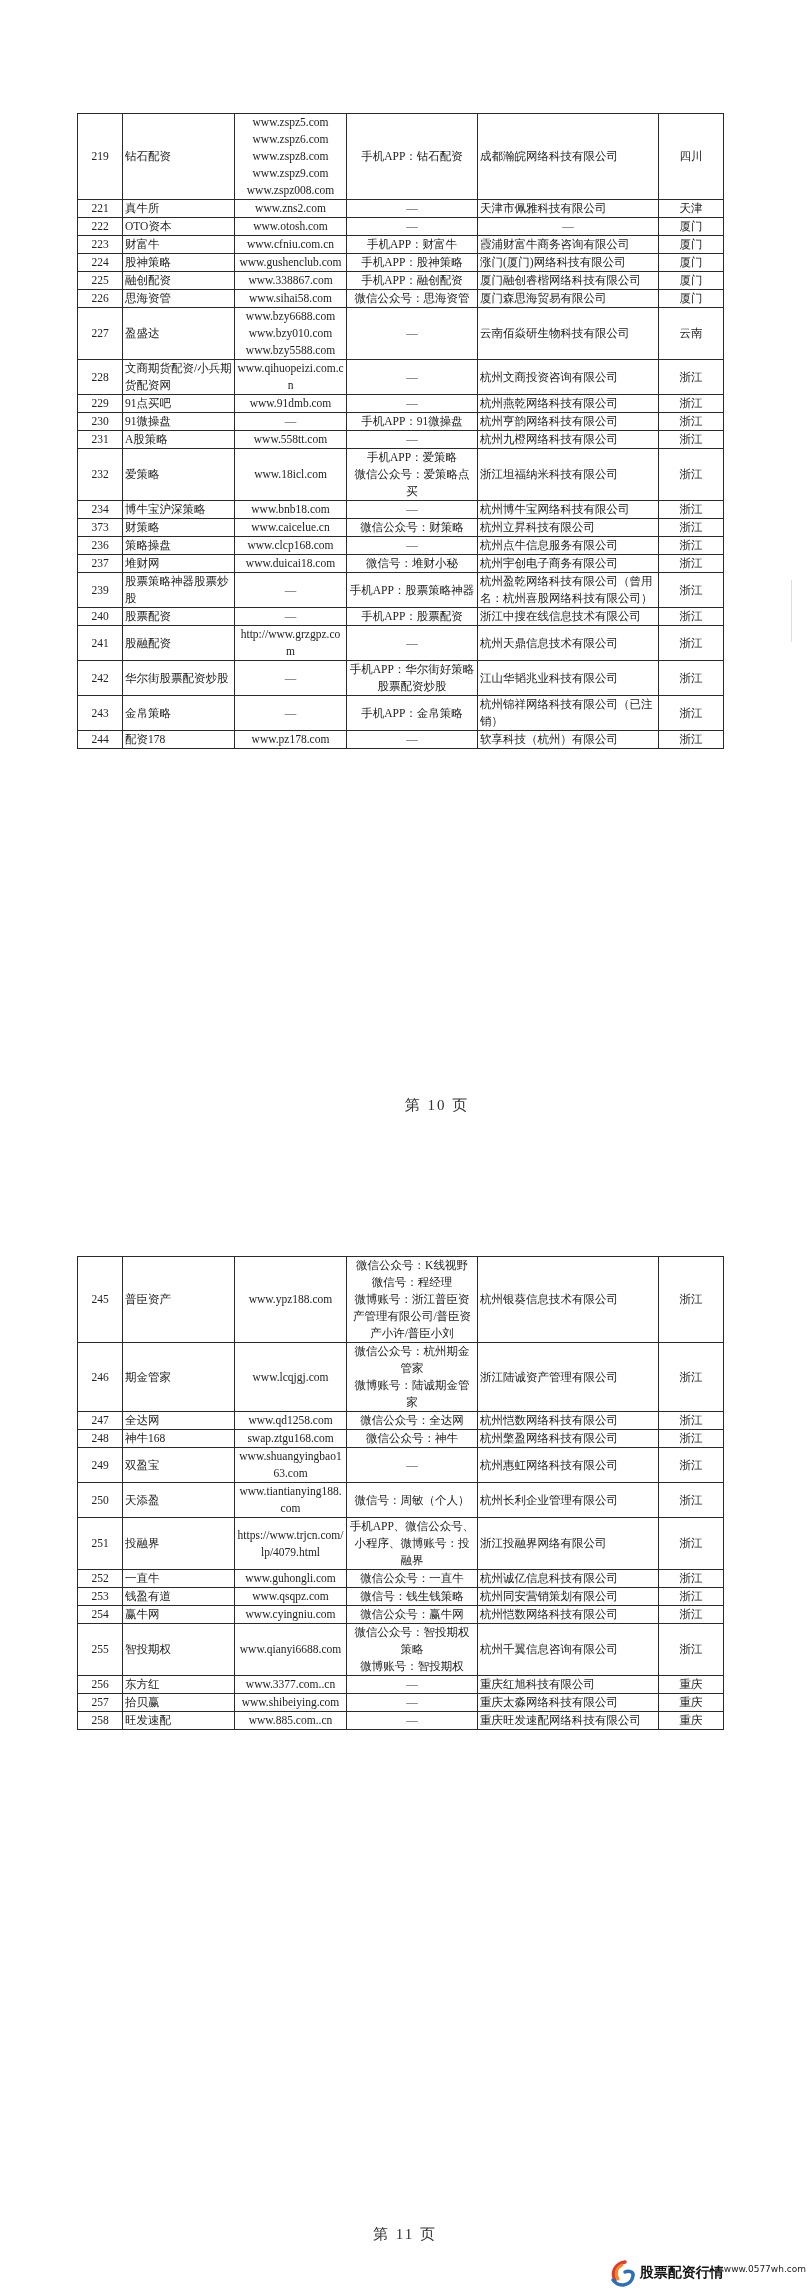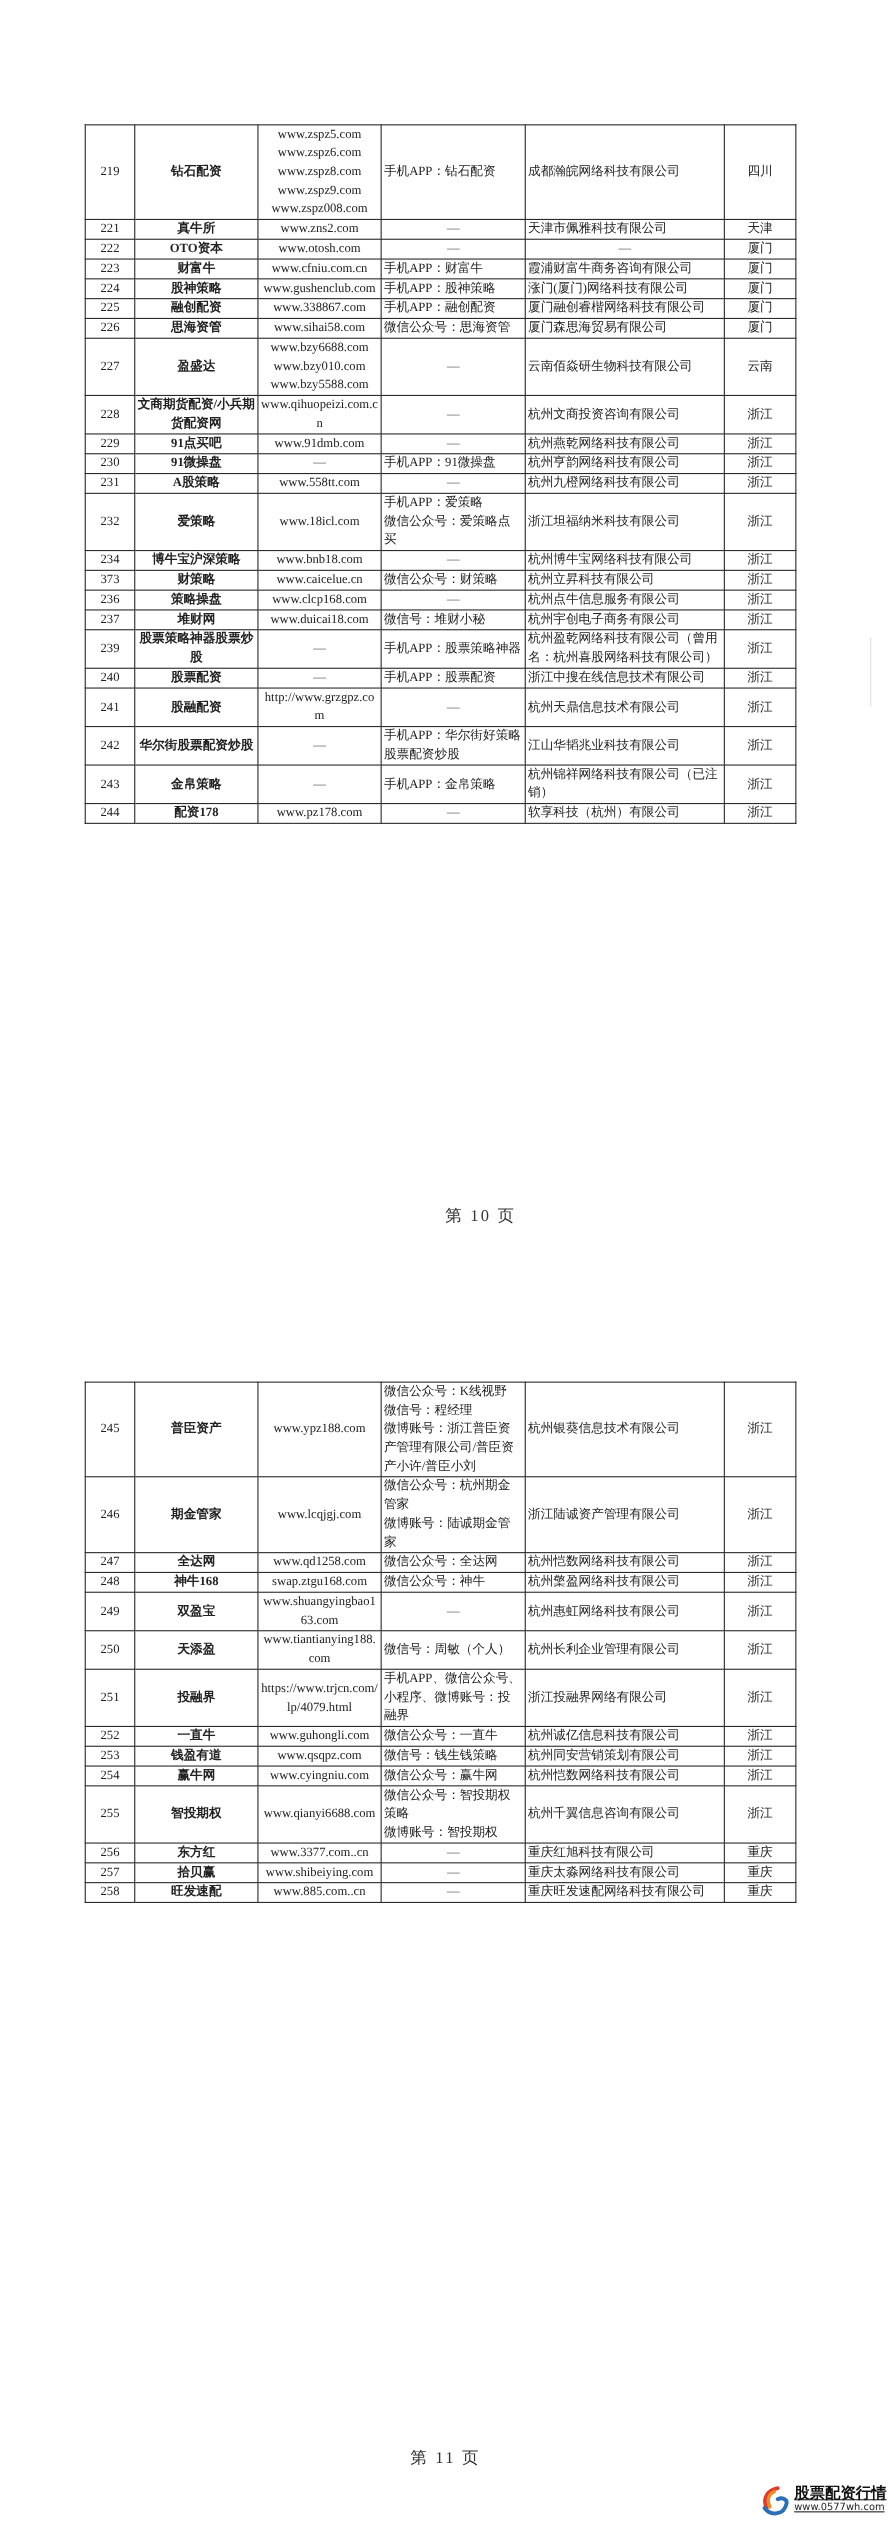--- a/index.html
+++ b/index.html
@@ -4,33 +4,33 @@
 <style>
   html, body { margin: 0; padding: 0; background: #ffffff; }
   body { width: 810px; height: 2295px; position: relative; overflow: hidden;
          font-family: "Liberation Serif", "DejaVu Serif", serif; color: #222; }
   .doc-table { position: absolute; left: 77px; border-collapse: collapse; table-layout: fixed; width: 640px; }
   #table-page-10 { top: 113px; }
   #table-page-11 { top: 1256px; }
   .doc-table td { border: 1.5px solid #2a2a2a; font-size: 11.5px; line-height: 17px; padding: 0 2px;
                   vertical-align: middle; word-break: break-all; }
   .doc-table td.c-no { text-align: center; width: 40px; }
-  .doc-table td.c-name { text-align: center; width: 107px; font-weight: bold; }
+  .doc-table td.c-name { text-align: left; width: 107px; }
   .doc-table td.c-url { text-align: center; width: 107px; white-space: pre-line; }
-  .doc-table td.c-acct { text-align: left; width: 126px; white-space: pre-line; }
+  .doc-table td.c-acct { text-align: center; width: 126px; white-space: pre-line; }
   .doc-table td.c-company { text-align: left; width: 176px; white-space: pre-line; }
   .doc-table td.c-region { text-align: center; width: 60px; }
   .doc-table td.dash { text-align: center; color: #555; }
   .page-label { position: absolute; left: 0; width: 810px; text-align: center; font-size: 15px; letter-spacing: 2px; color: #333; }
   #page-label-10 { top: 1096px; margin-left: 32px; }
   #page-label-11 { top: 2225px; }
   .scroll-mark { position: absolute; left: 791px; top: 580px; width: 1px; height: 62px; background: #ddd; }
   .watermark { position: absolute; right: 4px; top: 2258px; display: flex; align-items: center; gap: 3px; }
   .wm-logo { width: 30px; height: 30px; }
-  .wm-text { display: flex; flex-direction: column; line-height: 1.1; text-decoration: underline; }
+  .wm-text { display: flex; flex-direction: row; line-height: 1.1; }
   .wm-title { font-family: "DejaVu Sans", sans-serif; font-weight: bold; font-size: 14px; color: #111; }
   .wm-url { font-family: "DejaVu Sans", sans-serif; font-size: 9px; color: #222; }
 </style>
 </head>
 <body>
 
 <table class="doc-table" id="table-page-10">
   <tbody>
       <tr>
         <td class="c-no">219</td>

